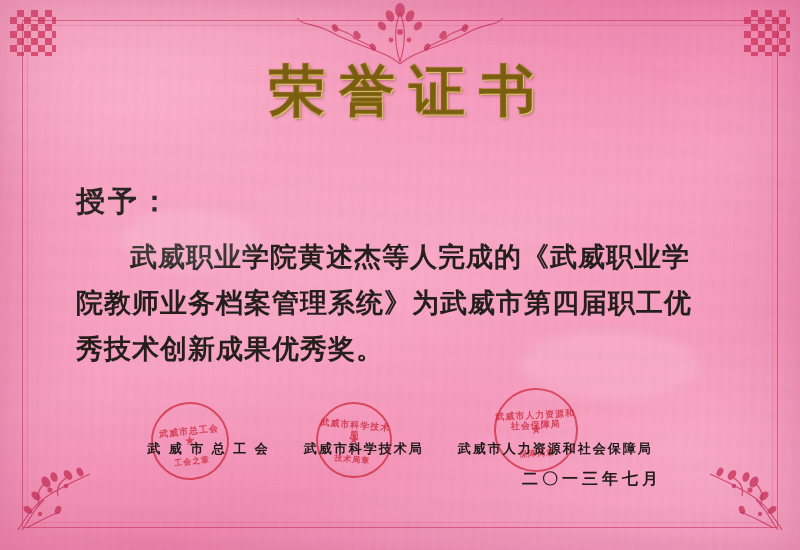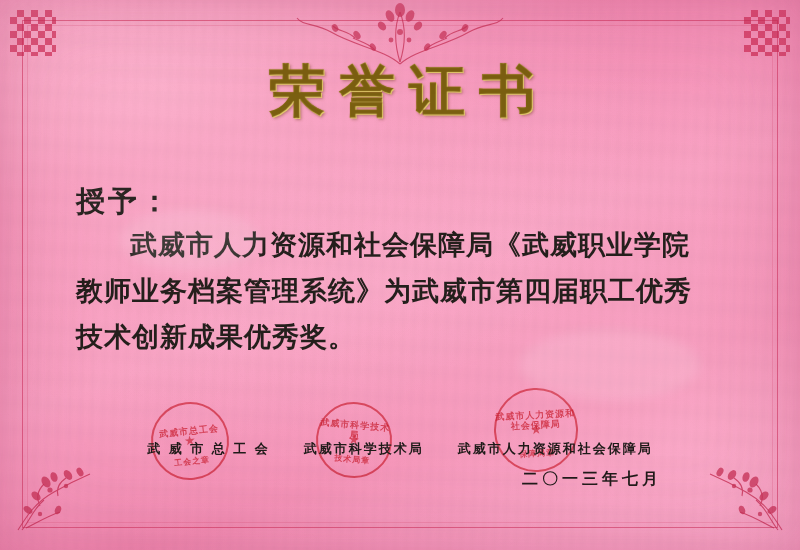--- a/index.html
+++ b/index.html
@@ -133,21 +133,21 @@
     top: 182px;
     left: 76px;
     right: 60px;
     color: #2a2522;
     font-family: "DejaVu Sans", "Liberation Sans", sans-serif;
   }
   .salutation {
     font-size: 29px;
     font-weight: bold;
     letter-spacing: 3px;
-    margin-bottom: 0;
+    margin-bottom: 12px;
   }
   .paragraph {
     font-size: 27px;
     font-weight: bold;
     line-height: 46px;
     letter-spacing: 1px;
     text-indent: 54px;
     color: #241f1c;
     max-width: 640px;
   }
@@ -268,21 +268,21 @@
   <div class="corner tr"></div>
 
   <div class="inner-border"></div>
 
   <div class="header">
     <div class="title-cn">荣誉证书</div>
   </div>
 
   <div class="body-block">
     <div class="salutation">授予：</div>
-    <div class="paragraph">武威市人力资源和社会保障局《武威职业学院教师业务档案管理系统》为武威市第四届职工优秀技术创新成果优秀奖。</div>
+    <div class="paragraph">武威职业学院黄述杰等人完成的《武威职业学院教师业务档案管理系统》为武威市第四届职工优秀技术创新成果优秀奖。</div>
   </div>
 
   <div class="stamp stamp-1">
     <span class="star">★</span>
     <span class="stamp-text">武威市总工会</span>
     <span class="stamp-sub">工会之章</span>
   </div>
   <div class="stamp stamp-2">
     <span class="star">★</span>
     <span class="stamp-text">武威市科学技术局</span>

